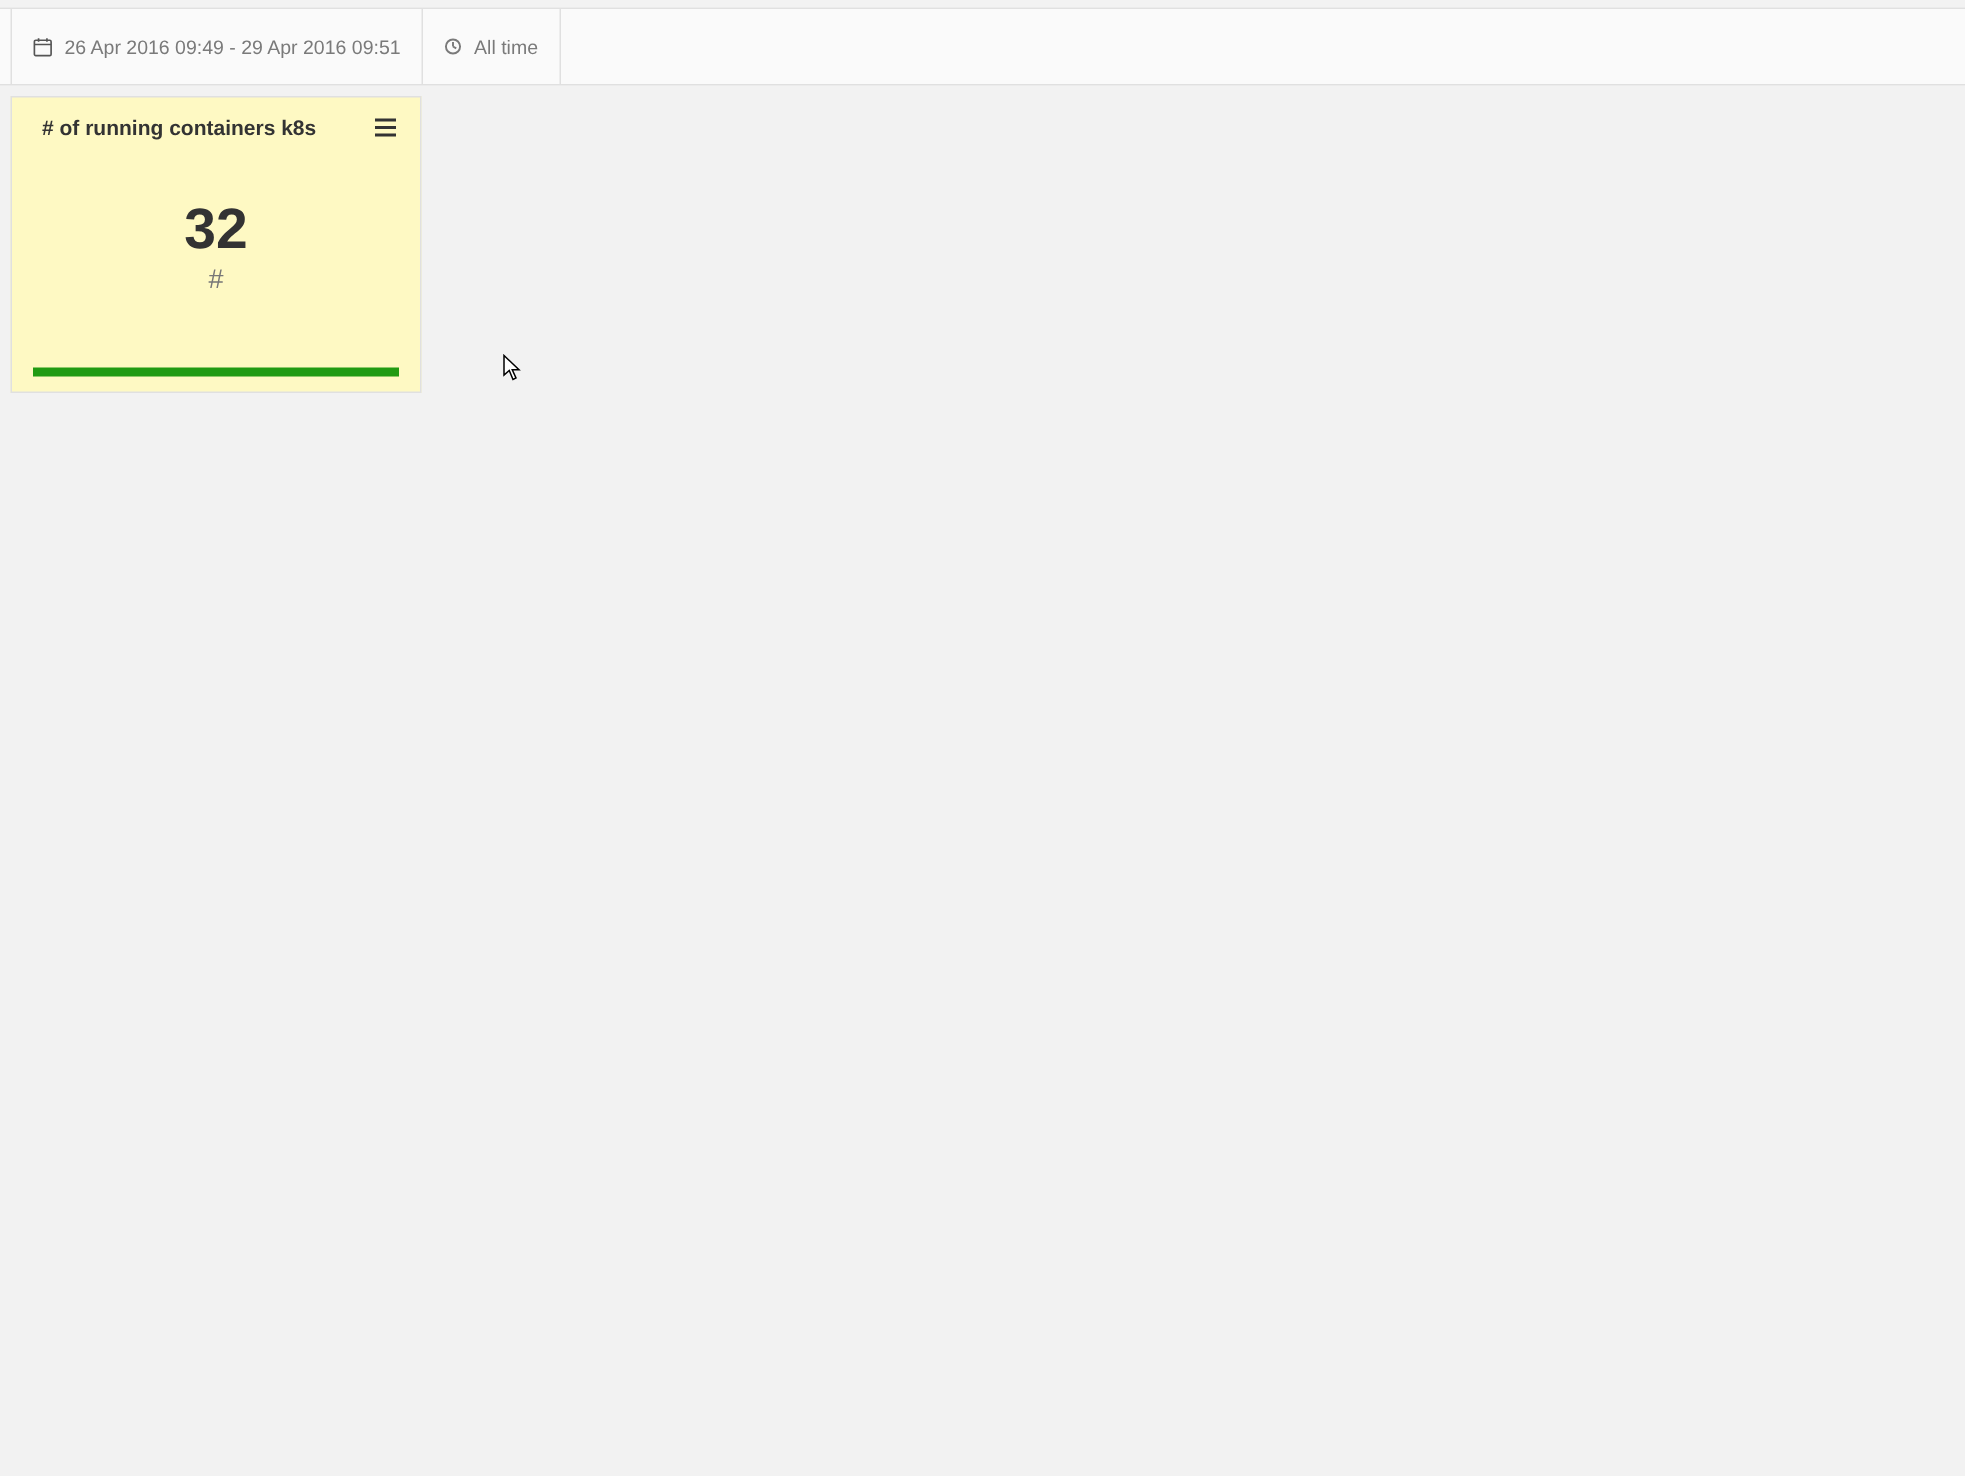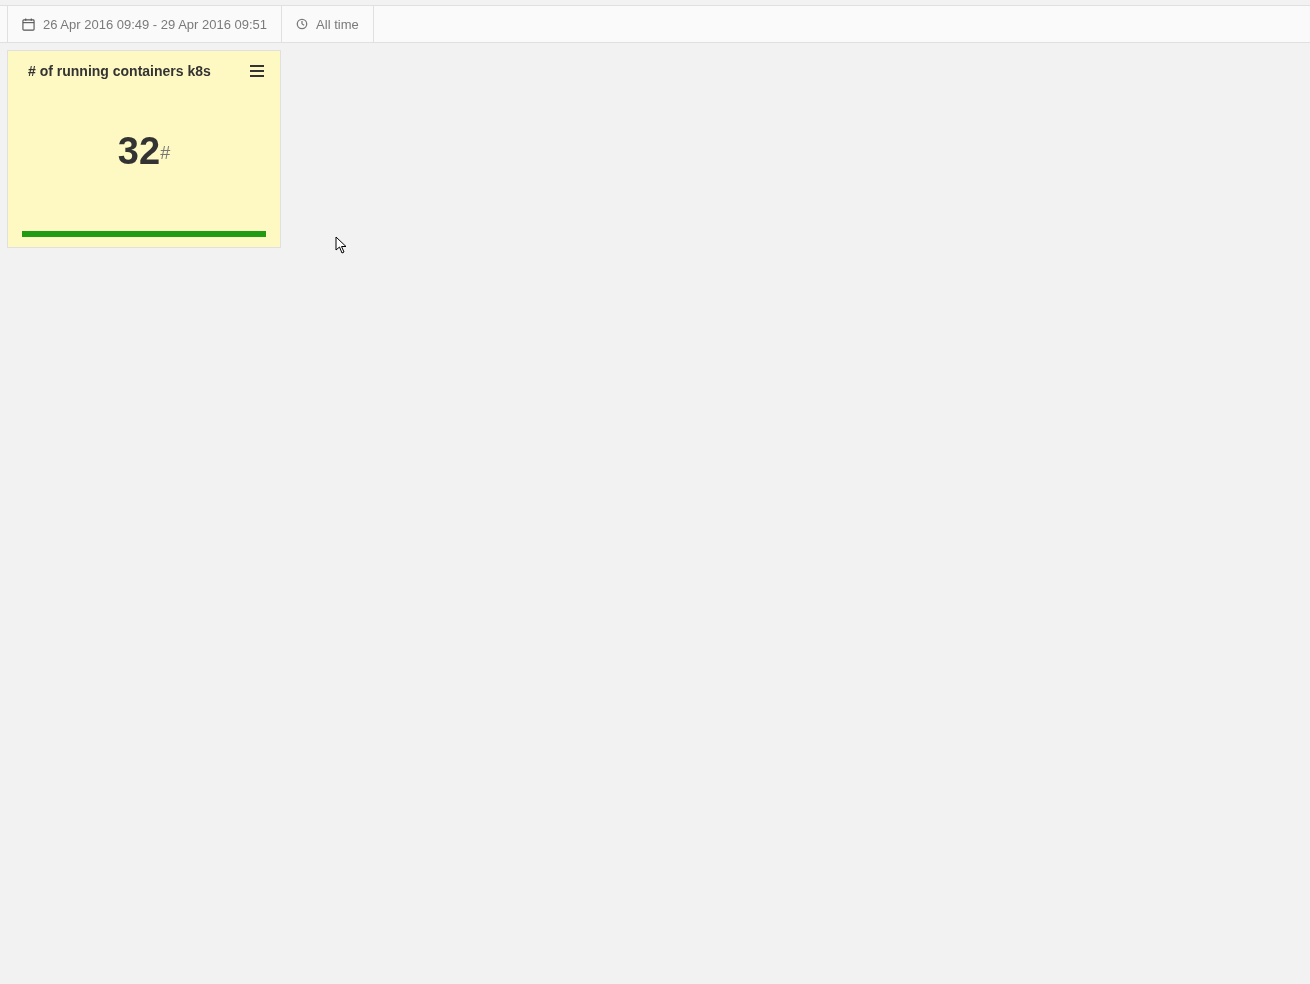--- a/index.html
+++ b/index.html
@@ -12,21 +12,21 @@
       background: #f2f2f2;
       width: 1310px;
       height: 984px;
       overflow: hidden;
     }
     .toolbar {
       display: flex;
       background: #fafafa;
       border-top: 1px solid #e0e0e0;
       border-bottom: 1px solid #e0e0e0;
-      height: 38px;
+      height: 52px;
       margin-top: 5px;
     }
     .toolbar-item {
       display: flex;
       align-items: center;
       padding: 0 14px;
       border-right: 1px solid #e0e0e0;
       font-size: 13px;
       color: #7a7a7a;
       cursor: pointer;
@@ -80,21 +80,21 @@
     }
     .widget-menu span {
       display: block;
       width: 14px;
       height: 2px;
       background: #333;
     }
     .widget-body {
       flex: 1;
       display: flex;
-      flex-direction: row;
+      flex-direction: column;
       align-items: center;
       justify-content: center;
       padding-bottom: 10px;
     }
     .metric-value {
       font-size: 38px;
       font-weight: 700;
       color: #333;
       line-height: 1;
     }

